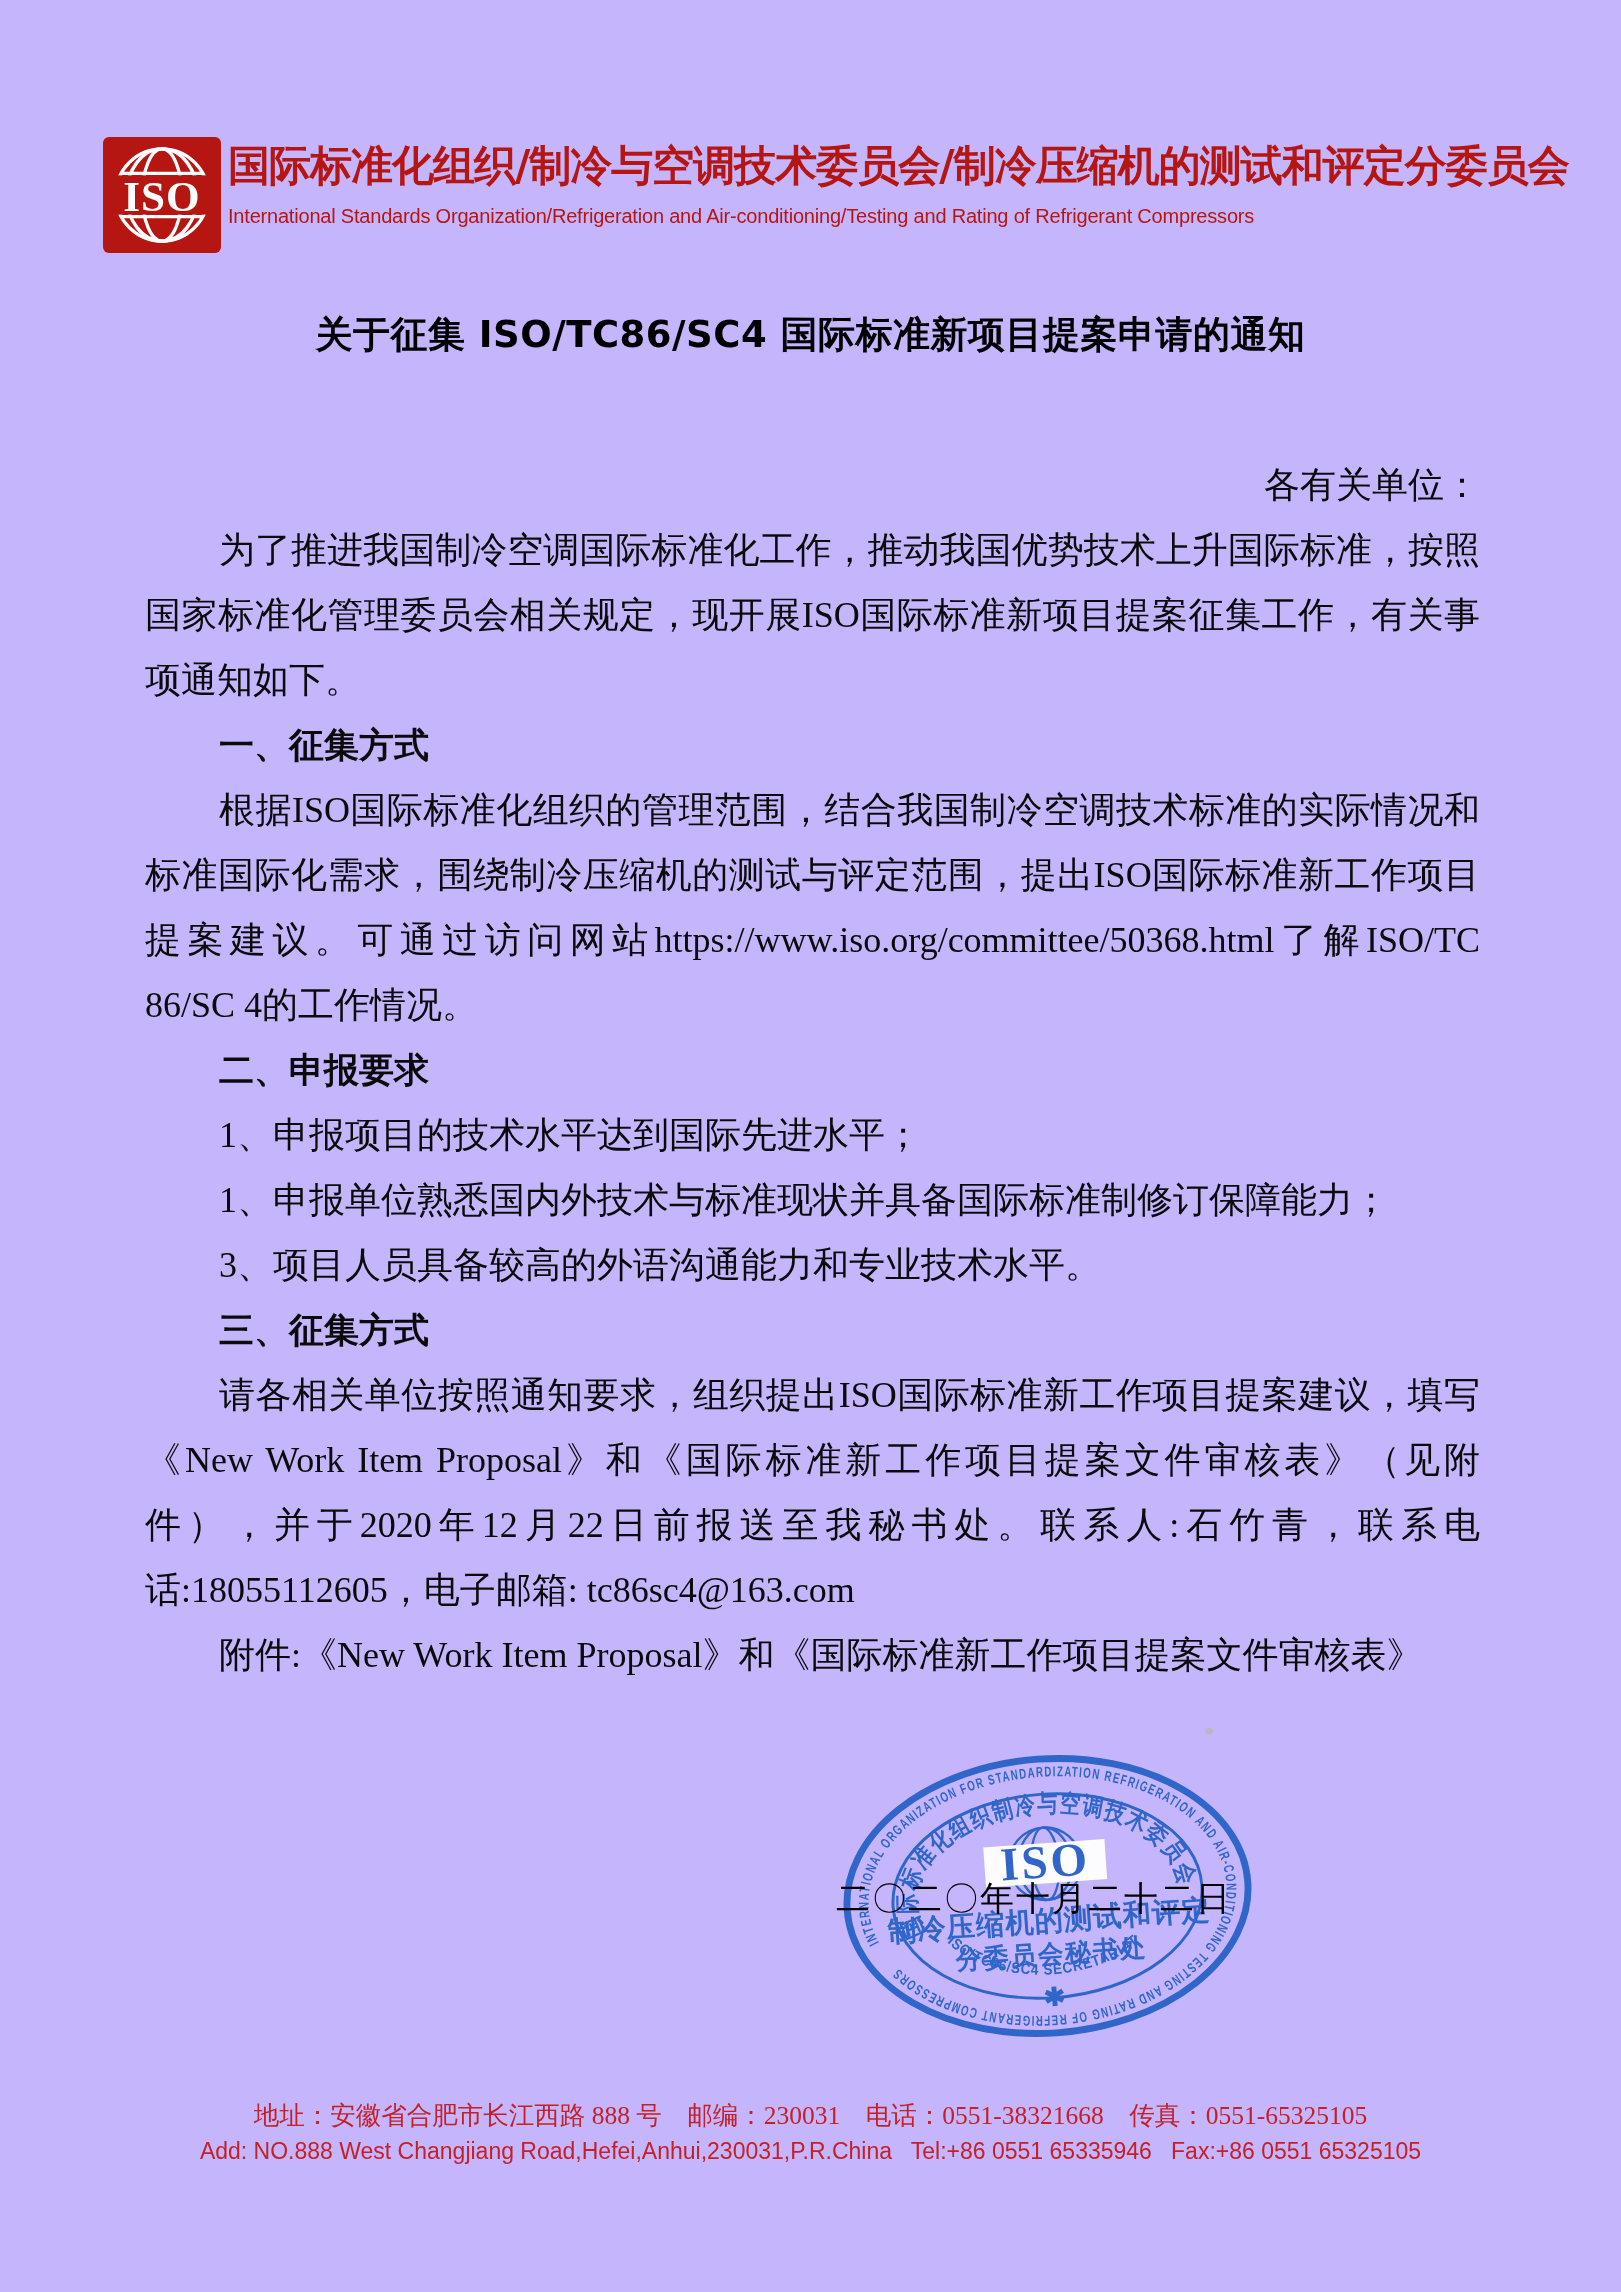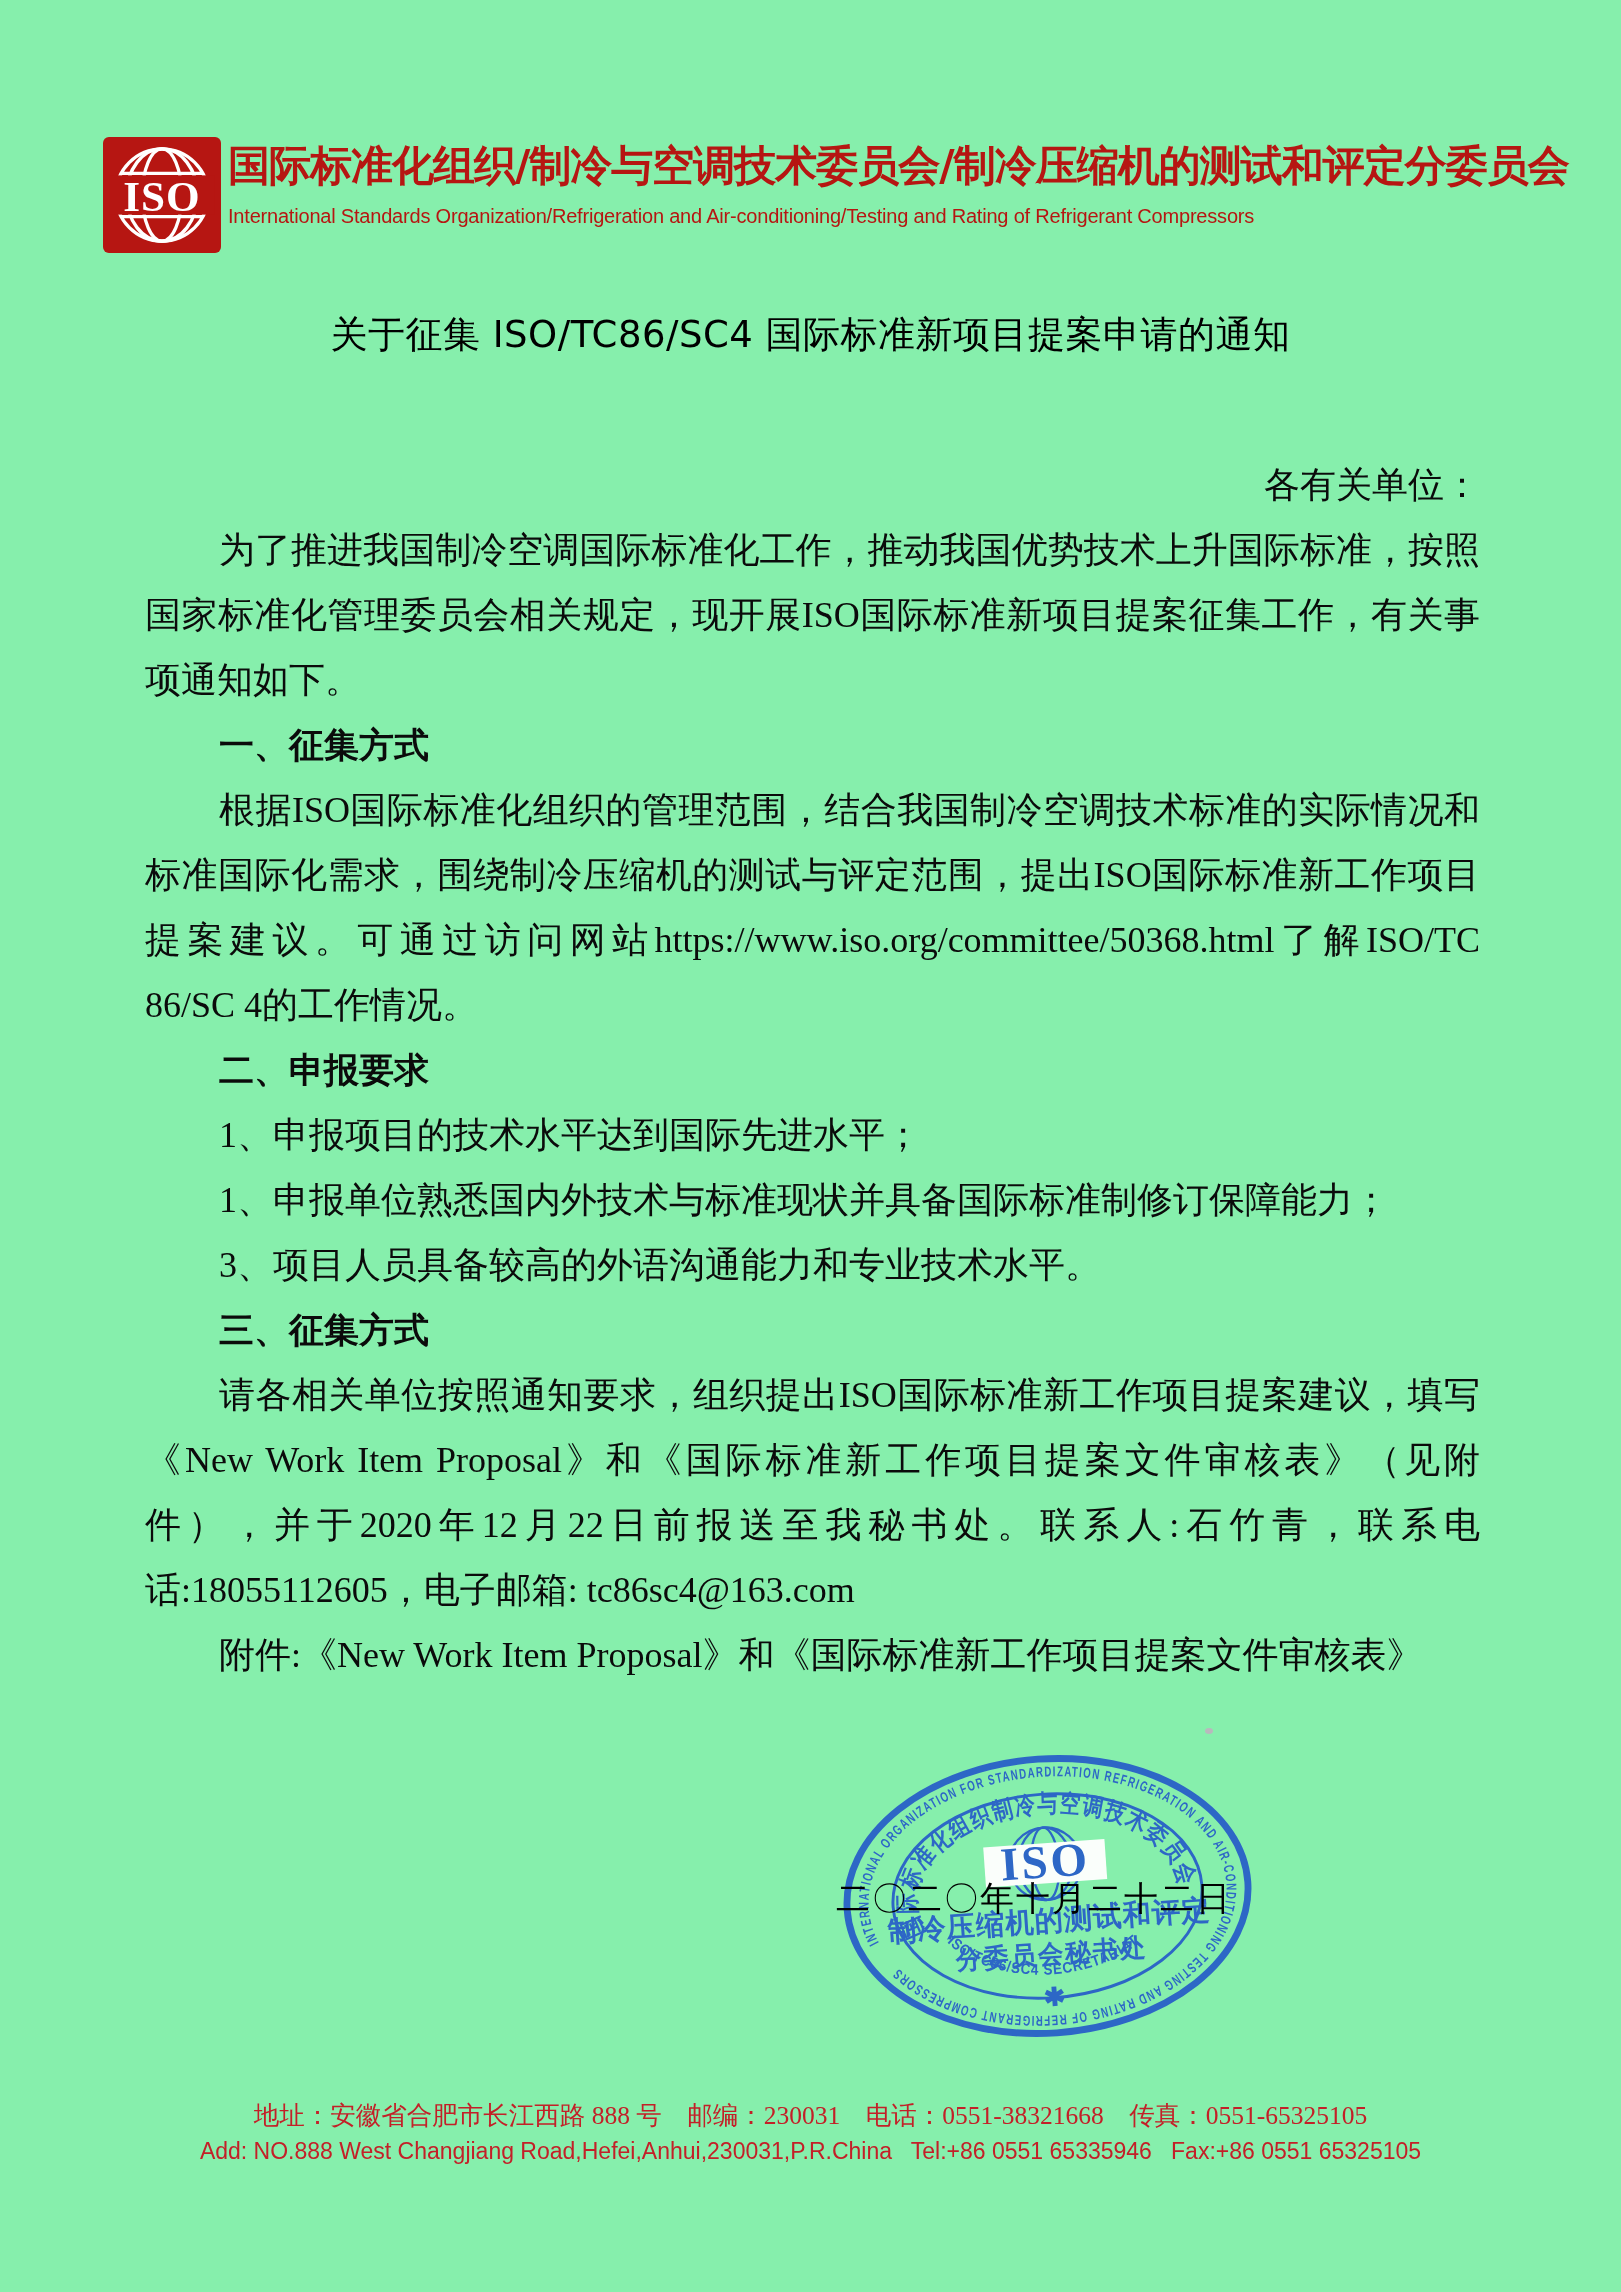--- a/index.html
+++ b/index.html
@@ -3,21 +3,21 @@
 <meta charset="utf-8">
 <style>
   :root{
     --header-red:#b61612;
     --footer-red:#c32028;
     --stamp-blue:#2a62c8;
     --ink:#111111;
   }
   html,body{margin:0;padding:0;background:#e8e8e8;}
   .page{
-    position:relative;width:1621px;height:2293px;background:#86efac;
+    position:relative;width:1621px;height:2293px;background:#c4b5fd;
     margin:0 auto;overflow:hidden;
     font-family:"Liberation Serif","DejaVu Serif",serif;color:var(--ink);
   }
   
   .letterhead{position:absolute;left:0;top:0;width:1621px;}
   .iso-logo{
     position:absolute;left:103px;top:137px;width:118px;height:116px;
     background:var(--header-red);border-radius:5.9px;
   }
   .iso-logo svg{position:absolute;left:3.9px;top:3.9px;}
@@ -29,21 +29,21 @@
   }
   .head-en{
     font-family:"Liberation Sans","DejaVu Sans",sans-serif;
     font-weight:normal;font-size:20px;line-height:25.5px;letter-spacing:-0.2px;
     color:var(--header-red);white-space:nowrap;margin:12.7px 0 0 0;
   }
   
   .doc-title{
     position:absolute;left:0;top:310px;width:1621px;text-align:center;
     font-family:"DejaVu Sans","Liberation Sans",sans-serif;
-    font-weight:normal;font-size:37px;letter-spacing:0.5px;color:#000;
+    font-weight:bold;font-size:37px;letter-spacing:0.5px;color:#000;
   }
   
   .doc-body{
     position:absolute;left:145px;top:453px;width:1335px;
     font-size:36px;line-height:65px;text-align:justify;
     overflow-wrap:break-word;color:#0b0b0b;
   }
   .doc-body p{margin:0;}
   .salutation{text-align:right;}
   .para{text-indent:74px;}

